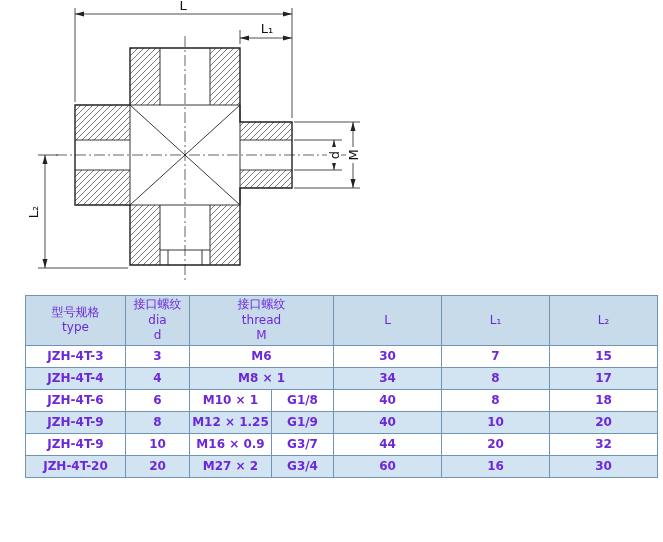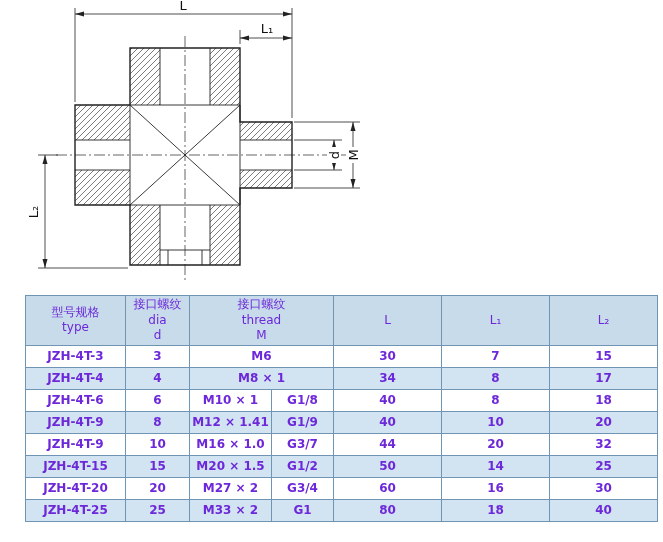--- a/index.html
+++ b/index.html
@@ -172,58 +172,40 @@
         <td>6</td>
         <td>M10 × 1</td>
         <td>G1/8</td>
         <td>40</td>
         <td>8</td>
         <td>18</td>
       </tr>
       <tr>
         <td>JZH-4T-9</td>
         <td>8</td>
-        <td>M12 × 1.41</td>
+        <td>M12 × 1.25</td>
         <td>G1/9</td>
         <td>40</td>
         <td>10</td>
         <td>20</td>
       </tr>
       <tr>
         <td>JZH-4T-9</td>
         <td>10</td>
-        <td>M16 × 1.0</td>
+        <td>M16 × 0.9</td>
         <td>G3/7</td>
         <td>44</td>
         <td>20</td>
         <td>32</td>
-      </tr>
-      <tr>
-        <td>JZH-4T-15</td>
-        <td>15</td>
-        <td>M20 × 1.5</td>
-        <td>G1/2</td>
-        <td>50</td>
-        <td>14</td>
-        <td>25</td>
       </tr>
       <tr>
         <td>JZH-4T-20</td>
         <td>20</td>
         <td>M27 × 2</td>
         <td>G3/4</td>
         <td>60</td>
         <td>16</td>
         <td>30</td>
       </tr>
-      <tr>
-        <td>JZH-4T-25</td>
-        <td>25</td>
-        <td>M33 × 2</td>
-        <td>G1</td>
-        <td>80</td>
-        <td>18</td>
-        <td>40</td>
-      </tr>
     </tbody>
   </table>
 
 </div>
 
 </body></html>

